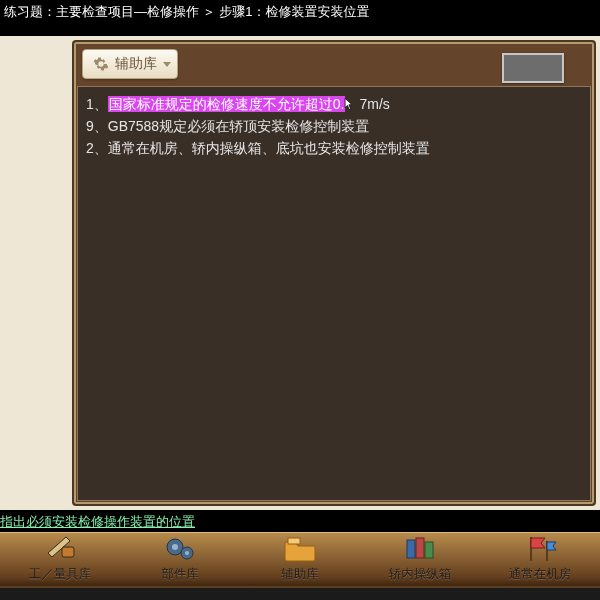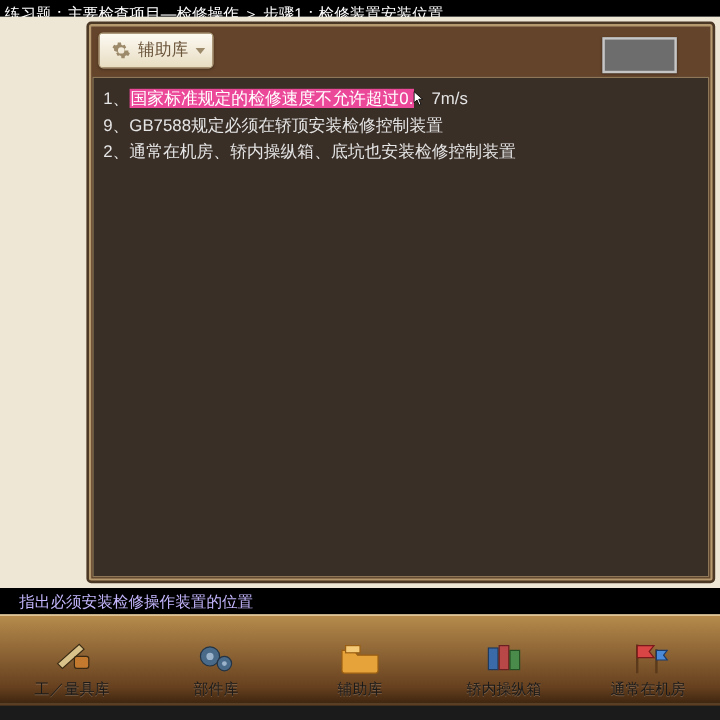--- a/index.html
+++ b/index.html
@@ -4,21 +4,21 @@
 <style>
   * { box-sizing: border-box; margin: 0; padding: 0; }
   html, body { width: 600px; height: 600px; overflow: hidden; font-family: "Microsoft YaHei", "SimSun", sans-serif; }
   body { background: #fff; display: flex; flex-direction: column; }
 
   .title-bar {
     background: #000;
     color: #fff;
     font-size: 13px;
     padding: 3px 4px;
-    height: 14px;
+    height: 36px;
     white-space: nowrap;
   }
 
   .main-area {
     position: relative;
     flex: 1;
     background: #efe7d6;
     overflow: hidden;
   }
 
@@ -79,43 +79,44 @@
     top: 50px; left: 77px; right: 9px; bottom: 9px;
     background: #3a2f27;
     border: 1px solid #8d7756;
     color: #e5e5e5;
     font-size: 14px;
     padding: 6px 8px;
     line-height: 22px;
   }
   .content-pane .line { white-space: nowrap; }
   .hl {
-    background: #ec4899;
+    background: #d946ef;
     color: #fff;
     padding: 0 1px;
   }
   .cursor {
     display: inline-block;
     width: 14px; height: 14px;
     position: relative;
     top: 2px; left: -2px;
   }
 
   
   .instr-bar {
     background: #000;
-    color: #c4b5fd;
+    color: #86efac;
     font-size: 13px;
-    padding: 3px 16px;
+    padding: 3px 0;
     height: 22px;
+    text-decoration: underline;
   }
 
   
   .toolbar {
-    height: 74px;
+    height: 54px;
     background: linear-gradient(#b68b4c, #66401f 82%, #3f260f);
     border-top: 1px solid #dcb97e;
     display: flex;
     align-items: flex-end;
     padding: 12px 0 3px 0;
   }
   .tool-item {
     flex: 1;
     display: flex;
     flex-direction: column;

